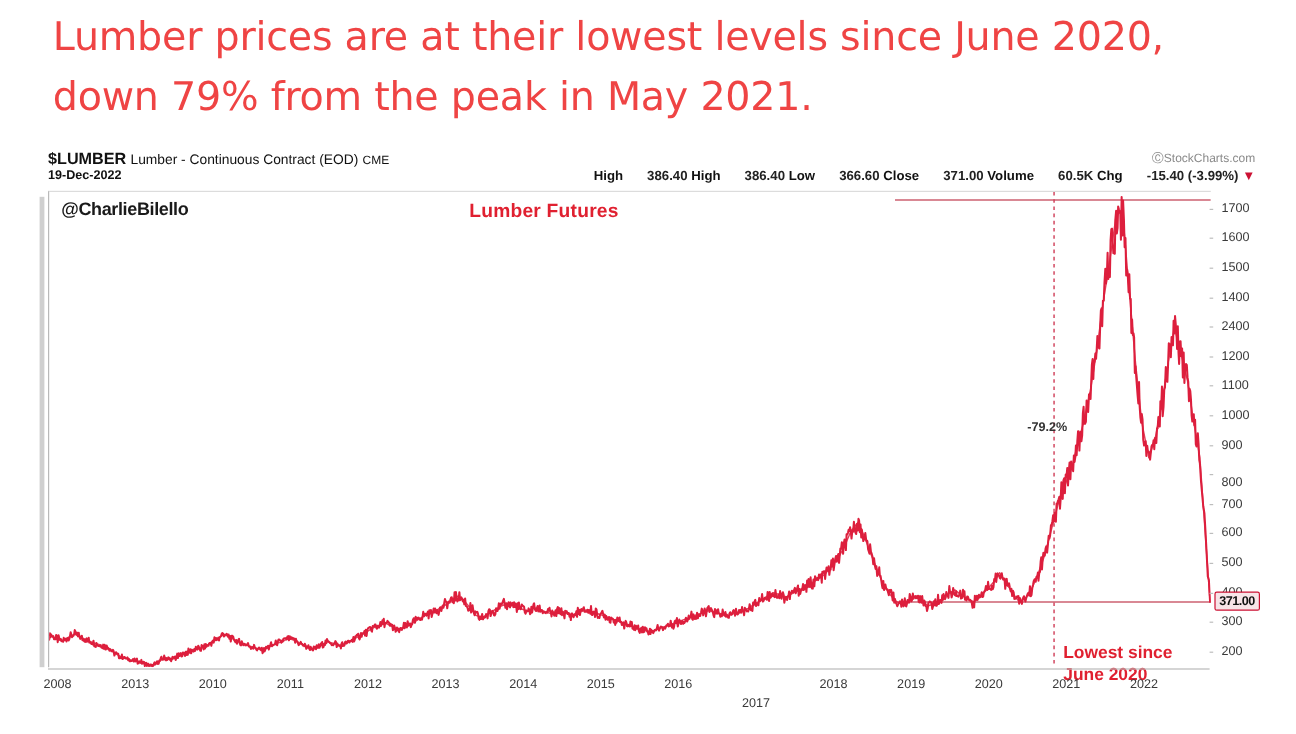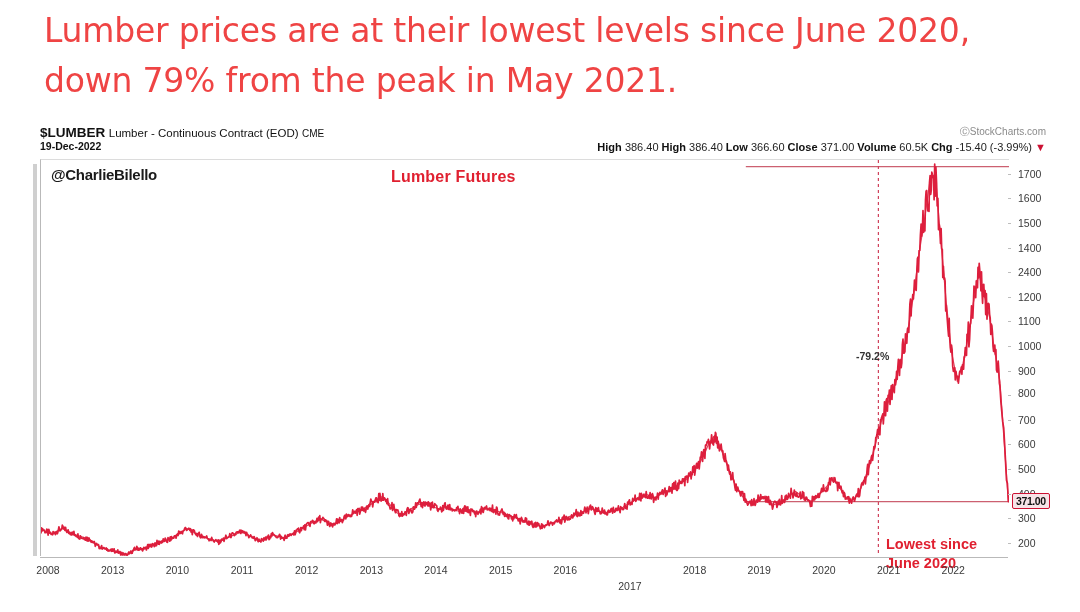--- a/index.html
+++ b/index.html
@@ -31,21 +31,21 @@
   .sc-date{
     position:absolute;left:8px;top:15px;font-size:10.5px;color:#111;font-weight:bold;
   }
   .sc-wm{
     position:absolute;right:2px;top:0px;font-size:10px;color:#8a8a8a;
   }
   .sc-ohlc{
     position:absolute;right:2px;top:16px;font-size:11px;color:#111;white-space:nowrap;
   }
   .sc-ohlc b{font-weight:bold;}
-  .sc-ohlc .v{font-weight:normal;color:#222;}
+  .sc-ohlc .v{font-weight:bold;color:#222;margin-left:17px;}
   .sc-ohlc .caret{color:#cc1133;}
 
   
   .plot{
     position:absolute;left:8px;top:34px;width:968px;height:396px;
     border-left:1px solid #b9b9b9;border-top:1px solid #dcdcdc;
     background:#fff;overflow:visible;
   }
   .plot-svg{position:absolute;left:0;top:0;width:968px;height:396px;}
   .handle{
@@ -155,21 +155,21 @@
       <div class="ytick" style="top: 359.106px;">300</div>
       <div class="ydash" style="top: 334.509px;"></div>
       <div class="ytick" style="top: 334.509px;">400</div>
       <div class="ydash" style="top: 309.913px;"></div>
       <div class="ytick" style="top: 309.913px;">500</div>
       <div class="ydash" style="top: 285.317px;"></div>
       <div class="ytick" style="top: 285.317px;">600</div>
       <div class="ydash" style="top: 260.72px;"></div>
       <div class="ytick" style="top: 260.72px;">700</div>
       <div class="ydash" style="top: 236.124px;"></div>
-      <div class="ytick" style="top: 234px;">800</div>
+      <div class="ytick" style="top: 243px;">800</div>
       <div class="ydash" style="top: 211.528px;"></div>
       <div class="ytick" style="top: 211.528px;">900</div>
       <div class="ydash" style="top: 186.932px;"></div>
       <div class="ytick" style="top: 186.932px;">1000</div>
       <div class="ydash" style="top: 162.335px;"></div>
       <div class="ytick" style="top: 162.335px;">1100</div>
       <div class="ydash" style="top: 137.739px;"></div>
       <div class="ytick" style="top: 137.739px;">1200</div>
       <div class="ydash" style="top: 113.143px;"></div>
       <div class="ytick" style="top: 113.143px;">2400</div>

